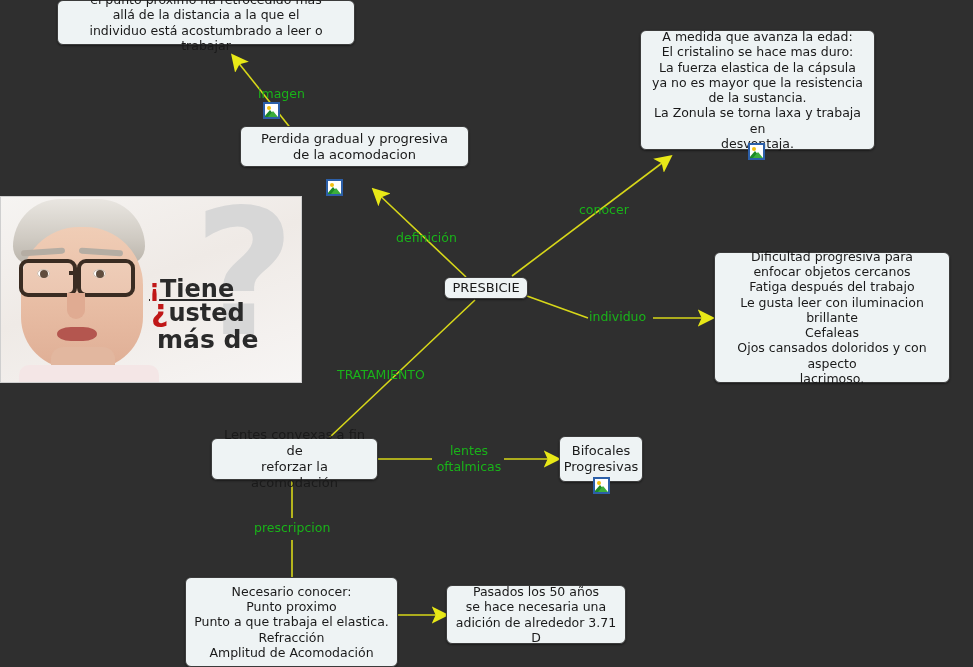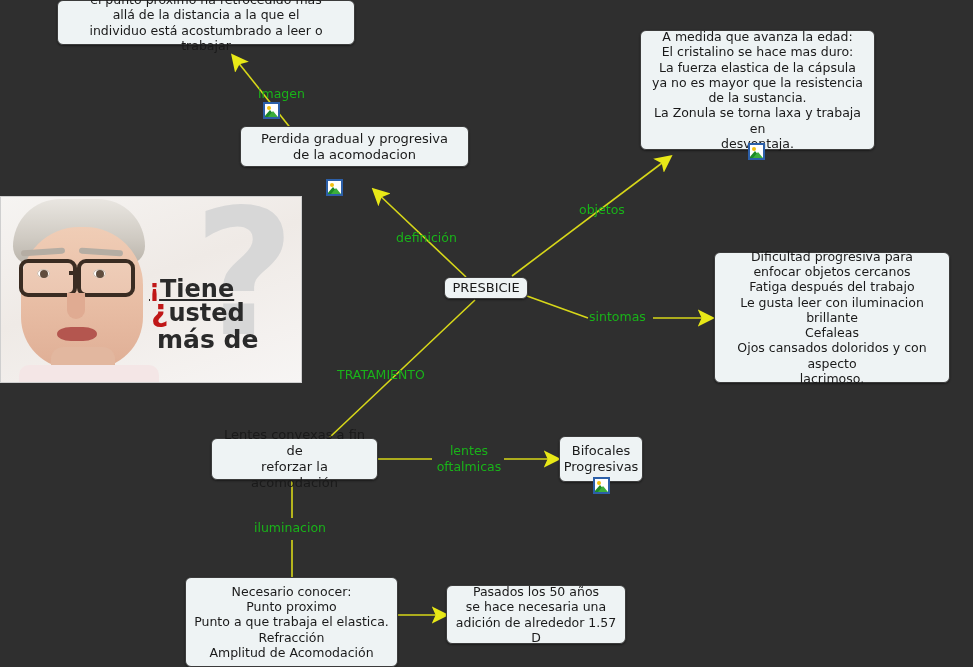--- a/index.html
+++ b/index.html
@@ -232,22 +232,22 @@
 de la acomodacion</span>
   </div>
   <div class="img-icon" style="left:326px; top:179px;">
     <span class="sky"></span>
       <span class="sun"></span>
       <span class="hill1"></span>
       <span class="hill2"></span>
   </div>
 
   <div class="edge-label" style="left:396px; top:232px;">definición</div>
-  <div class="edge-label" style="left:579px; top:204px;">objetos</div>
-  <div class="edge-label" style="left:589px; top:311px;">sintomas</div>
+  <div class="edge-label" style="left:579px; top:204px;">conocer</div>
+  <div class="edge-label" style="left:589px; top:311px;">individuo</div>
   <div class="edge-label" style="left:337px; top:369px;">TRATAMIENTO</div>
 
   <div class="node node-md" style="left:444px; top:277px; width:84px; height:22px; padding:0 6px;">
     <span>PRESBICIE</span>
   </div>
 
   <div class="node node-sm" style="left:714px; top:252px; width:236px; height:131px; padding:5px 8px;">
     <span>Dificultad progresiva para
 enfocar objetos cercanos
 Fatiga después del trabajo
@@ -295,29 +295,29 @@
     <span>Bifocales
 Progresivas</span>
   </div>
   <div class="img-icon" style="left:593px; top:477px;">
     <span class="sky"></span>
       <span class="sun"></span>
       <span class="hill1"></span>
       <span class="hill2"></span>
   </div>
 
-  <div class="edge-label" style="left:254px; top:522px;">iluminacion</div>
+  <div class="edge-label" style="left:254px; top:522px;">prescripcion</div>
 
   <div class="node node-sm" style="left:185px; top:577px; width:213px; height:90px; padding:5px 8px;">
     <span>Necesario conocer:
 Punto proximo
 Punto a que trabaja el elastica.
 Refracción
 Amplitud de Acomodación</span>
   </div>
 
   <div class="node node-sm" style="left:446px; top:585px; width:180px; height:59px; padding:4px 8px;">
     <span>Pasados los 50 años
 se hace necesaria una
-adición de alrededor 1.57 D</span>
+adición de alrededor 3.71 D</span>
   </div>
 
 </div>
 
 </body></html>

